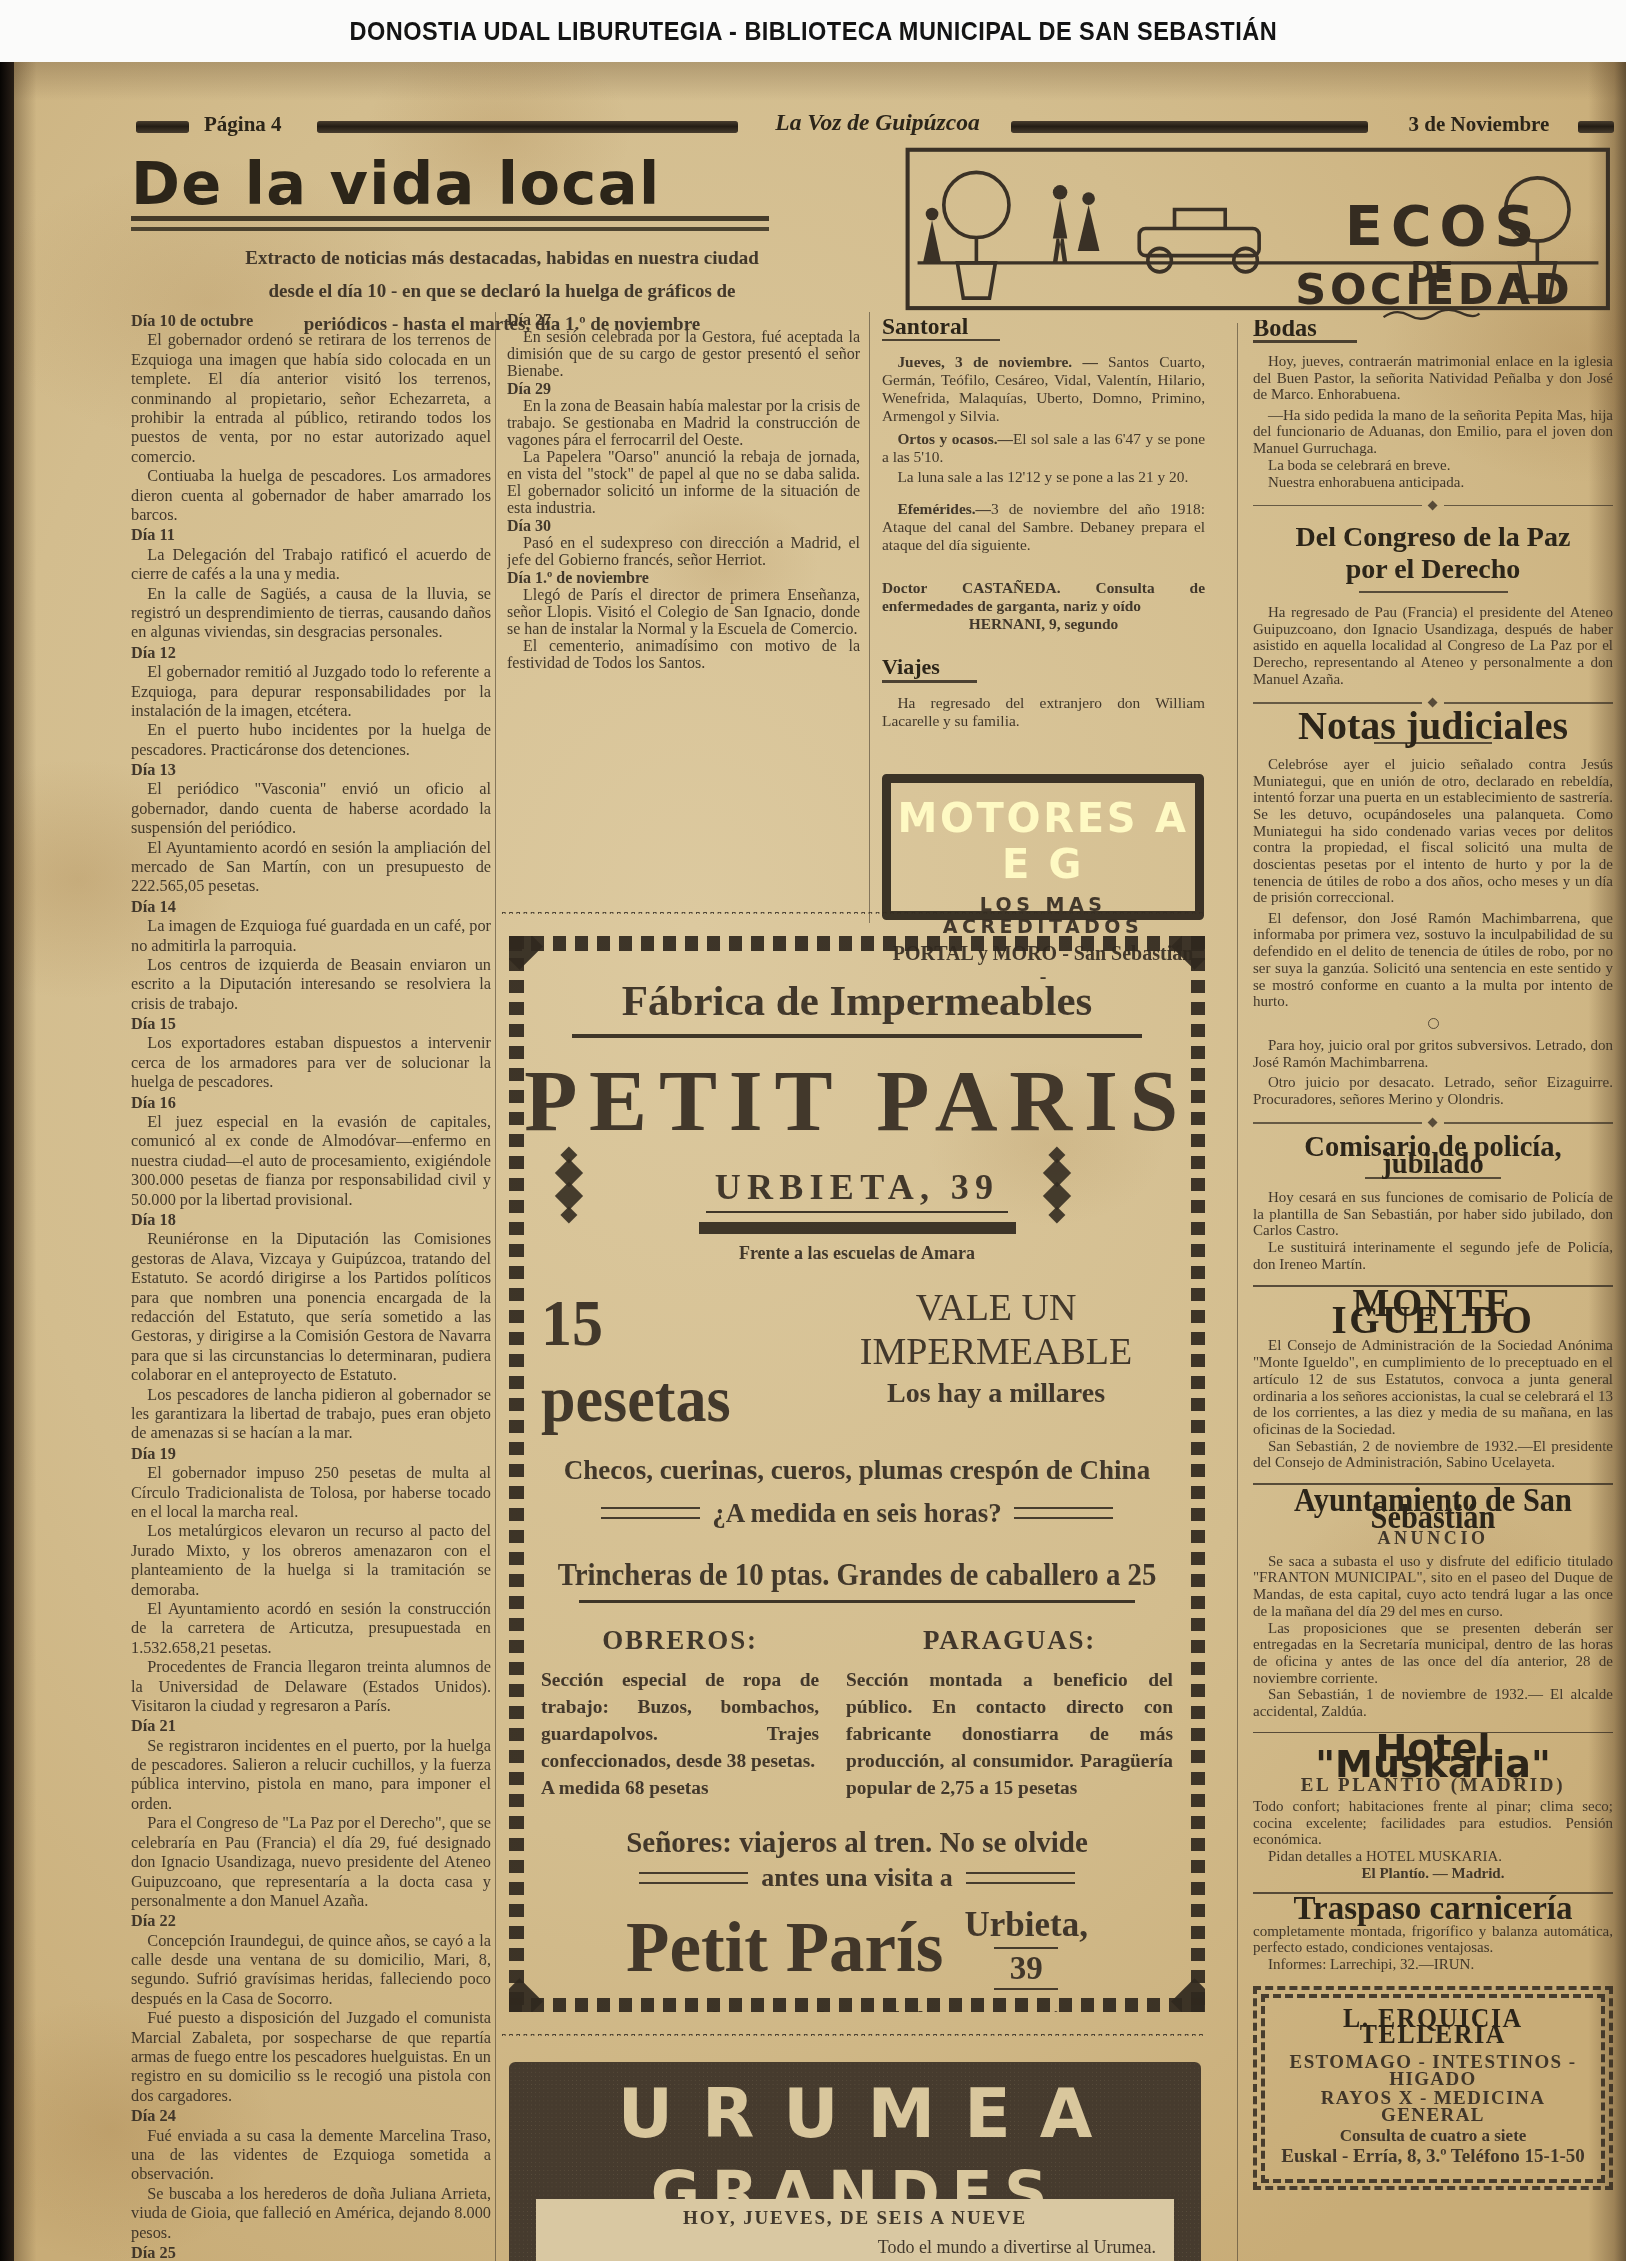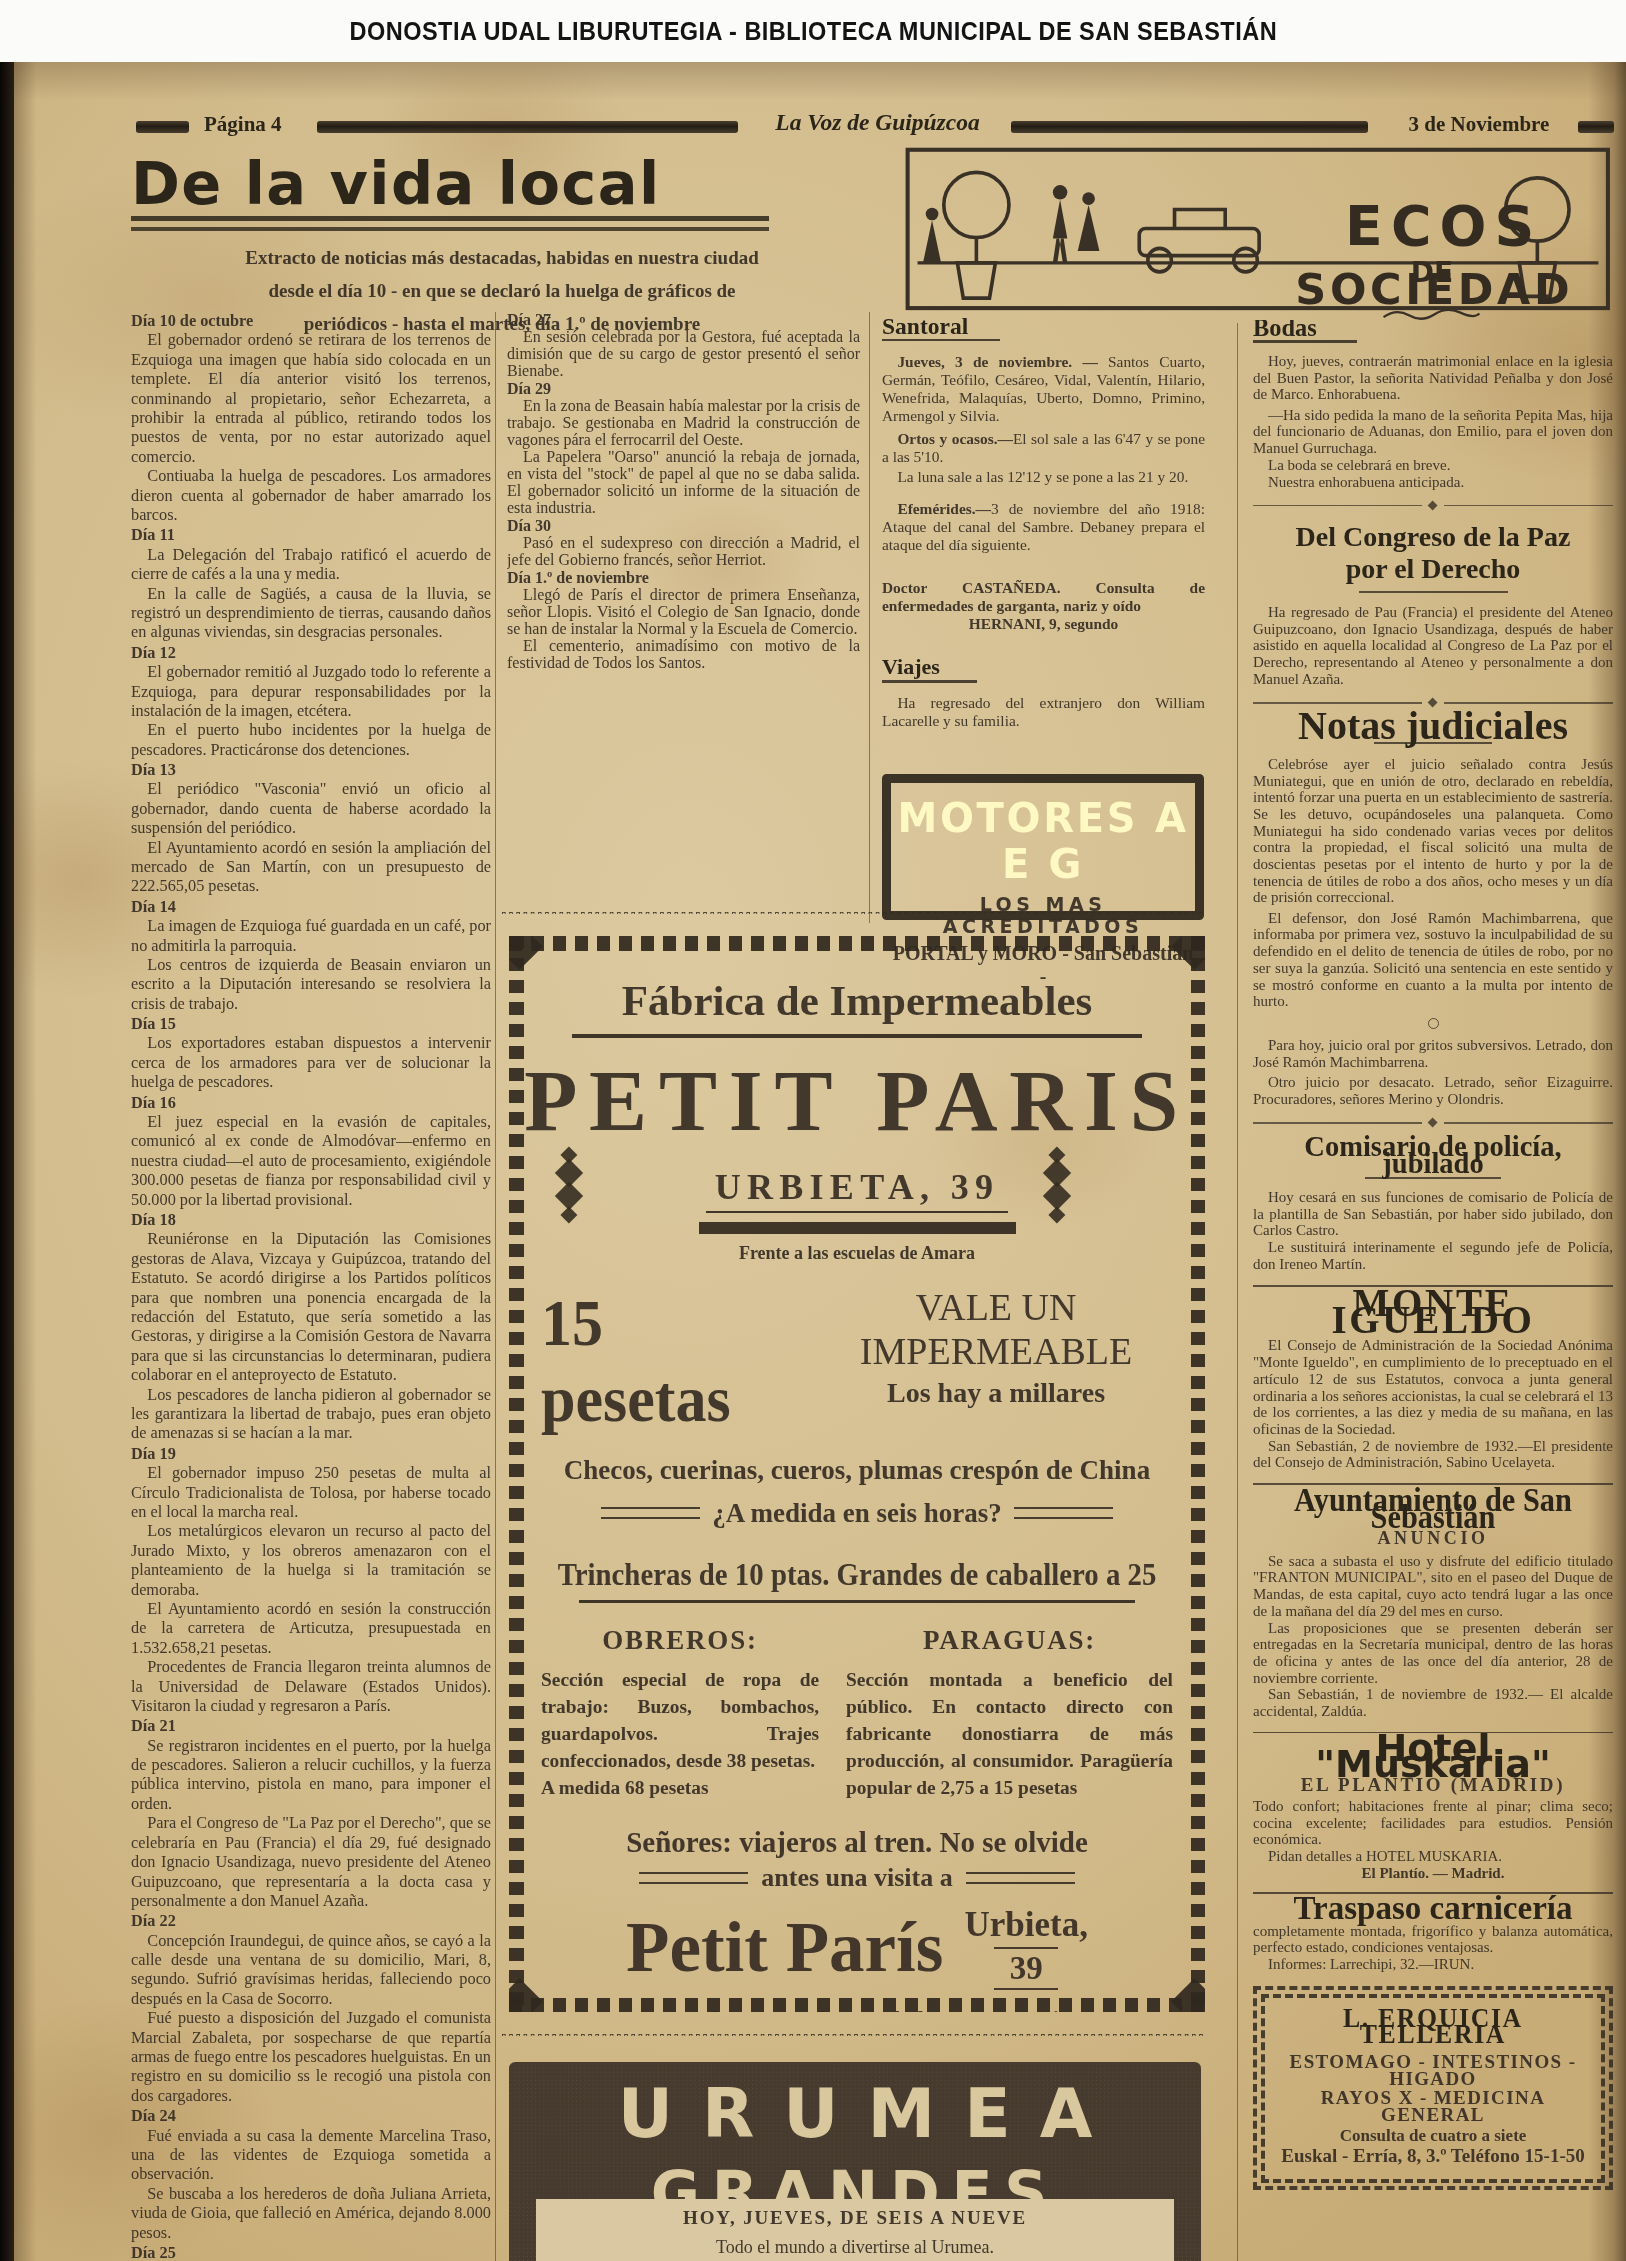--- a/index.html
+++ b/index.html
@@ -372,20 +372,20 @@
     
     
   </div>
 
   <div class="abs" style="left:509px;top:2062px;width:692px;height:280px;border-radius:6.3px 6.3px 27px 20px;
        background:radial-gradient(rgba(215,196,154,.14) 0.5px,transparent 0.8px) 0 0/4.1px 4.1px,#463b2e;">
     <div class="sans b ctr" style="font-size:68px;letter-spacing:29px;color:#d9c79d;margin-top:11.8px;text-indent:29px;">URUMEA</div>
     <div class="sans b ctr" style="font-size:60px;letter-spacing:11.8px;word-spacing:50px;color:#d9c79d;margin-top:5.4px;">GRANDES BAILES</div>
     <div class="abs" style="left:27px;top:137px;width:638px;height:112px;background:#d9c8a2;padding:8.1px 18px 0;box-sizing:border-box;">
       <div class="b ctr" style="font-size:19px;letter-spacing:1.8px;">HOY, JUEVES, DE SEIS A NUEVE</div>
-      <div style="font-size:18px;margin-top:8.1px;text-align:center;">Todo el mundo a divertirse al Urumea.</div>
+      <div style="font-size:18px;margin-top:8.1px;text-align:right;">Todo el mundo a divertirse al Urumea.</div>
       <div style="font-size:18px;margin-top:2.7px;text-align:right;padding-right:41px;">La mejor orquesta de San Sebastián.</div>
 
     </div>
   </div>
 
 </div>
 
 
 </body></html>

